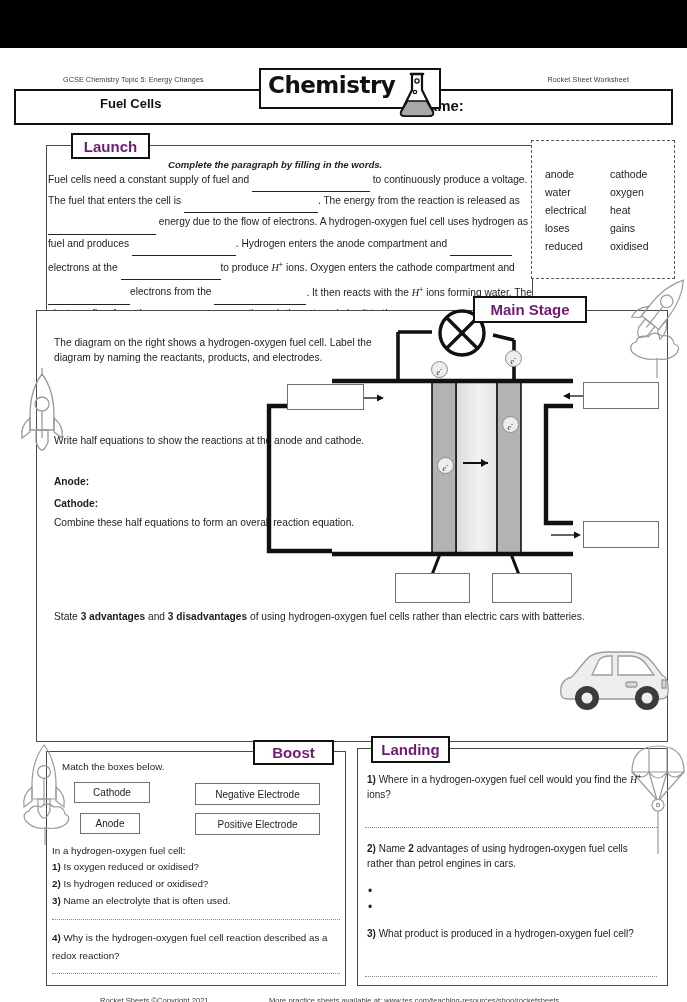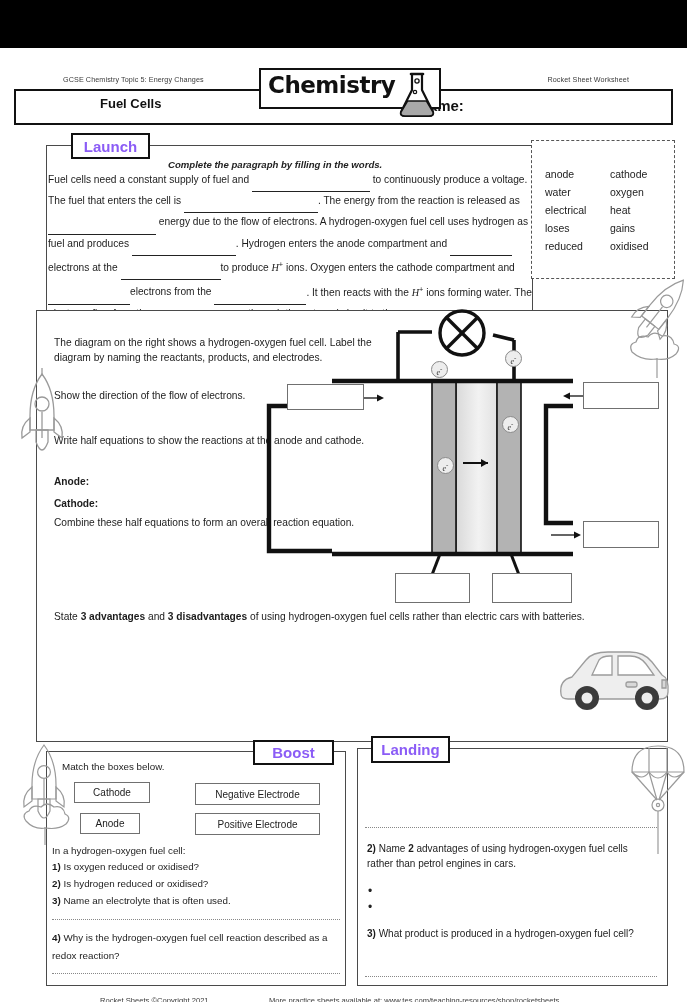--- a/index.html
+++ b/index.html
@@ -54,21 +54,21 @@
     font-size:23px; font-weight:bold; color:#111;
     letter-spacing:-0.5px; z-index:7;
     font-family:"DejaVu Sans", sans-serif;
   }
   .flask { position:absolute; left:398px; top:24px; z-index:8; }
 
   
   .tab {
     position:absolute;
     border:2.2px solid #111; background:#fff;
-    font-weight:bold; color:#8b5cf6;
+    font-weight:bold; color:#701a75;
     display:flex; align-items:center; justify-content:center;
     z-index:5;
   }
   #tab-launch { left:71px; top:85px; width:79px; height:26px; font-size:15px; }
   #tab-main  { left:473px; top:248px; width:114px; height:27px; font-size:15px; }
   #tab-boost { left:253px; top:692px; width:81px; height:25px; font-size:15px; }
   #tab-landing{ left:371px; top:688px; width:79px; height:27px; font-size:15px; }
 
   
   .panel { position:absolute; border:1.1px solid #4a4a4a; background:#fff; }
@@ -190,23 +190,23 @@
     <span>oxygen</span>
     <span>electrical</span>
     <span>heat</span>
     <span>loses</span>
     <span>gains</span>
     <span>reduced</span>
     <span>oxidised</span>
   </div>
 
   <div class="panel" id="panel-main"></div>
+  <div class="tab" id="tab-main">Main Stage</div>
 
   <div class="ms-text" id="ms-p1">The diagram on the right shows a hydrogen-oxygen fuel cell. Label the diagram by naming the reactants, products, and electrodes.</div>
-  <div class="ms-text" id="ms-p2">Show the direction of the flow of electrons.</div>
   <div class="ms-text" id="ms-p3">Write half equations to show the reactions at the anode and cathode.</div>
   <div class="ms-text" id="ms-anode">Anode:</div>
   <div class="ms-text" id="ms-cathode">Cathode:</div>
   <div class="ms-text" id="ms-p4">Combine these half equations to form an overall reaction equation.</div>
 
   <div class="ms-text" id="ms-state">
     <span>State </span><b>3 advantages</b><span> and </span><b>3 disadvantages</b><span> of using hydrogen-oxygen fuel cells rather than electric cars with batteries.</span>
   </div>
 
   <div class="dg">
@@ -379,20 +379,21 @@
         <line x1="21" y1="30" x2="29" y2="58"></line>
         <line x1="39" y1="30" x2="31" y2="58"></line>
         <line x1="56" y1="30" x2="31" y2="58"></line>
         <circle cx="30" cy="63" r="6"></circle>
         <circle cx="30" cy="63" r="1.6"></circle>
         <line x1="30" y1="69" x2="30" y2="112"></line>
       </g>
     </svg>
   </div>
 
+  <div class="lnd-text" style="left:367px;top:722px;width:285px"><b>1)</b><span> Where in a hydrogen-oxygen fuel cell would you find the </span><span class="mathi">H</span><span class="sup">+</span><span> ions?</span></div>
 
   <div class="dotline" style="left:365px;top:779px;width:292px"></div>
 
   <div class="lnd-text" style="left:367px;top:794px;width:288px"><b>2)</b><span> Name </span><b>2</b><span> advantages of using hydrogen-oxygen fuel cells rather than petrol engines in cars.</span></div>
 
   <div class="bullet" style="left:368px;top:836px">•</div>
   <div class="bullet" style="left:368px;top:852px">•</div>
 
   <div class="lnd-text" style="left:367px;top:879px;width:288px"><b>3)</b><span> What product is produced in a hydrogen-oxygen fuel cell?</span></div>
 

